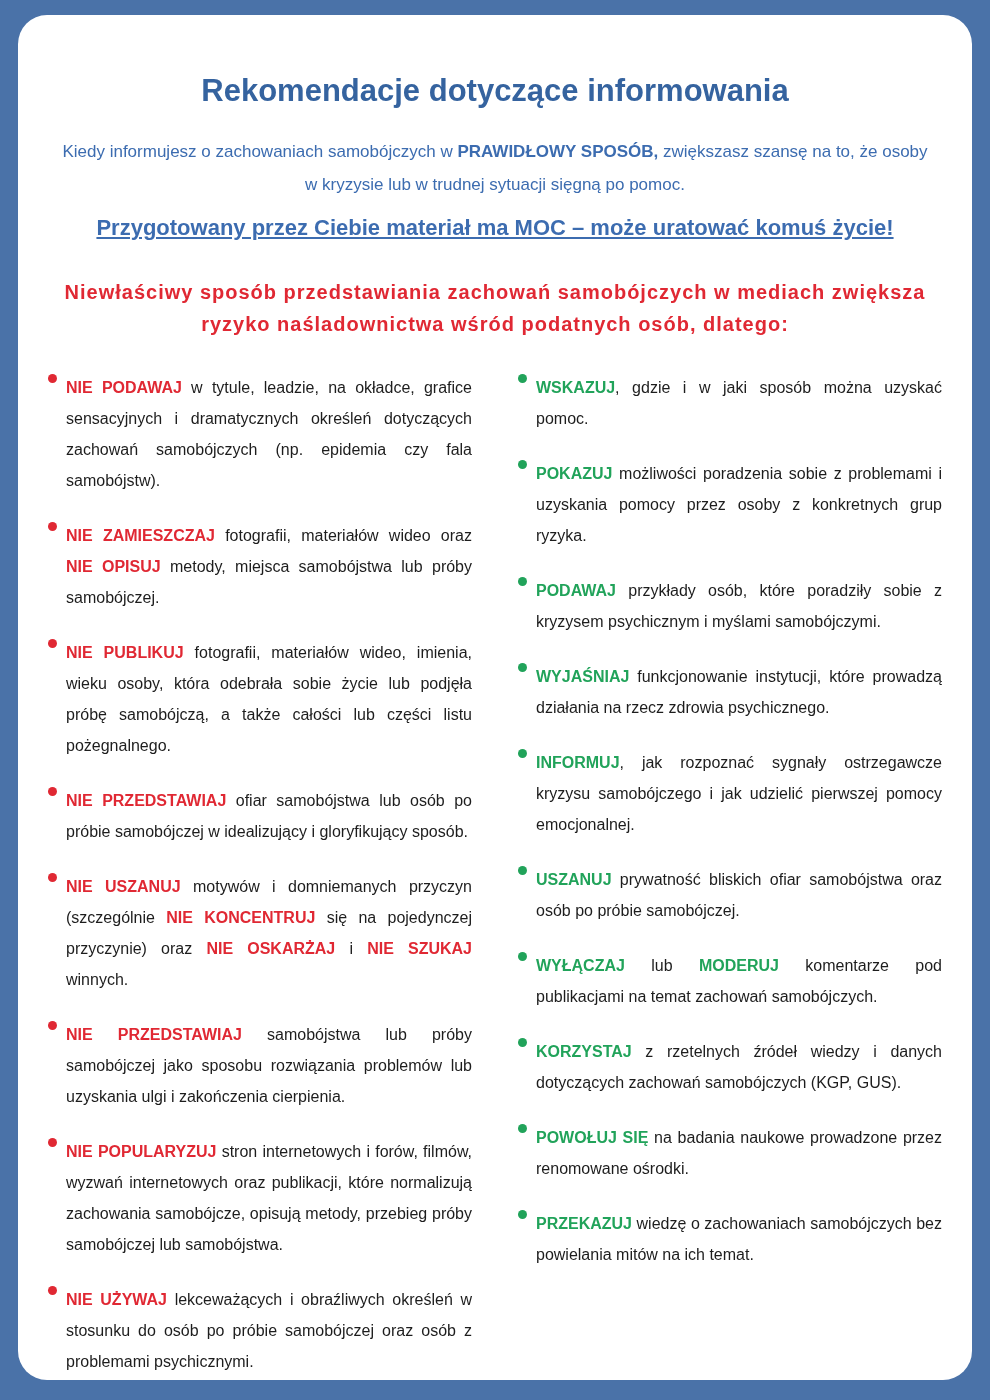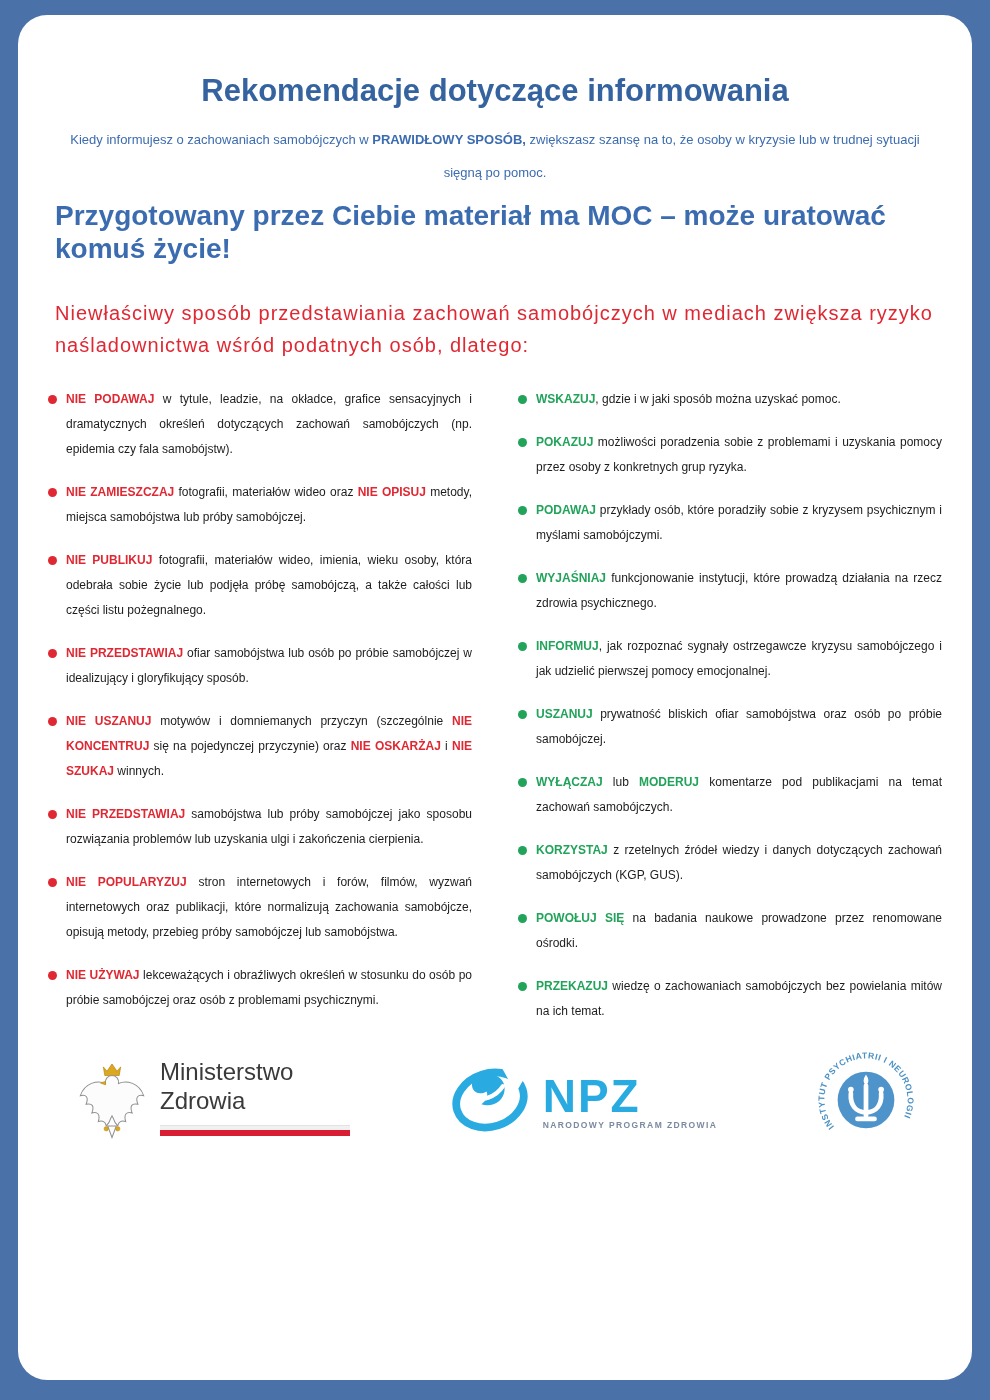--- a/index.html
+++ b/index.html
@@ -22,38 +22,38 @@
   }
   .card{
     position:absolute;left:18px;top:15px;right:18px;bottom:20px;
     background:#ffffff;border-radius:29px;overflow:hidden;
   }
   .title{
     margin-top:52px;text-align:center;color:var(--blue);
     font-size:31px;font-weight:bold;line-height:48px;
   }
   .intro{
-    margin:8px auto 0;max-width:880px;text-align:center;
-    color:var(--blue2);font-size:13px;line-height:33px;
+    margin:20px auto 0;max-width:880px;text-align:center;
+    color:var(--blue2);font-size:17px;line-height:33px;
   }
   .intro .b{font-weight:bold;}
   .moc{
-    margin:10px auto 0;max-width:880px;
-    color:var(--blue2);font-size:28px;line-height:33px;font-weight:bold;
+    margin:10px auto 0;max-width:880px;text-align:center;
+    color:var(--blue2);font-size:22px;line-height:33px;font-weight:bold;text-decoration:underline;
   }
   .warn{
-    margin:32px auto 0;max-width:880px;
-    color:var(--red);font-size:20px;font-weight:normal;line-height:32px;
+    margin:32px auto 0;max-width:880px;text-align:center;
+    color:var(--red);font-size:20px;font-weight:bold;line-height:32px;
     letter-spacing:1px;
   }
   .cols{display:flex;gap:46px;padding:26px 30px 0 30px;}
   .col{flex:1;min-width:0;}
   .item{display:flex;margin-bottom:18px;}
   .bullet{width:9px;height:9px;border-radius:50%;margin:8px 9px 0 0;flex-shrink:0;}
-  .item .txt{flex:1;text-align:justify;font-size:12px;line-height:25px;color:var(--ink);}
+  .item .txt{flex:1;text-align:justify;font-size:16px;line-height:31px;color:var(--ink);margin-top:6px;}
   .col-dont .bullet{background:var(--red);}
   .col-do .bullet{background:var(--green);}
   .col-dont .kw{color:var(--red);font-weight:bold;}
   .col-do .kw{color:var(--green);font-weight:bold;}
   .footer{
     display:flex;align-items:center;justify-content:space-between;
     padding:6px 54px 0 58px;
   }
   .ministry{display:flex;align-items:flex-start;}
   .ministry .mz-text{margin-left:12px;}

